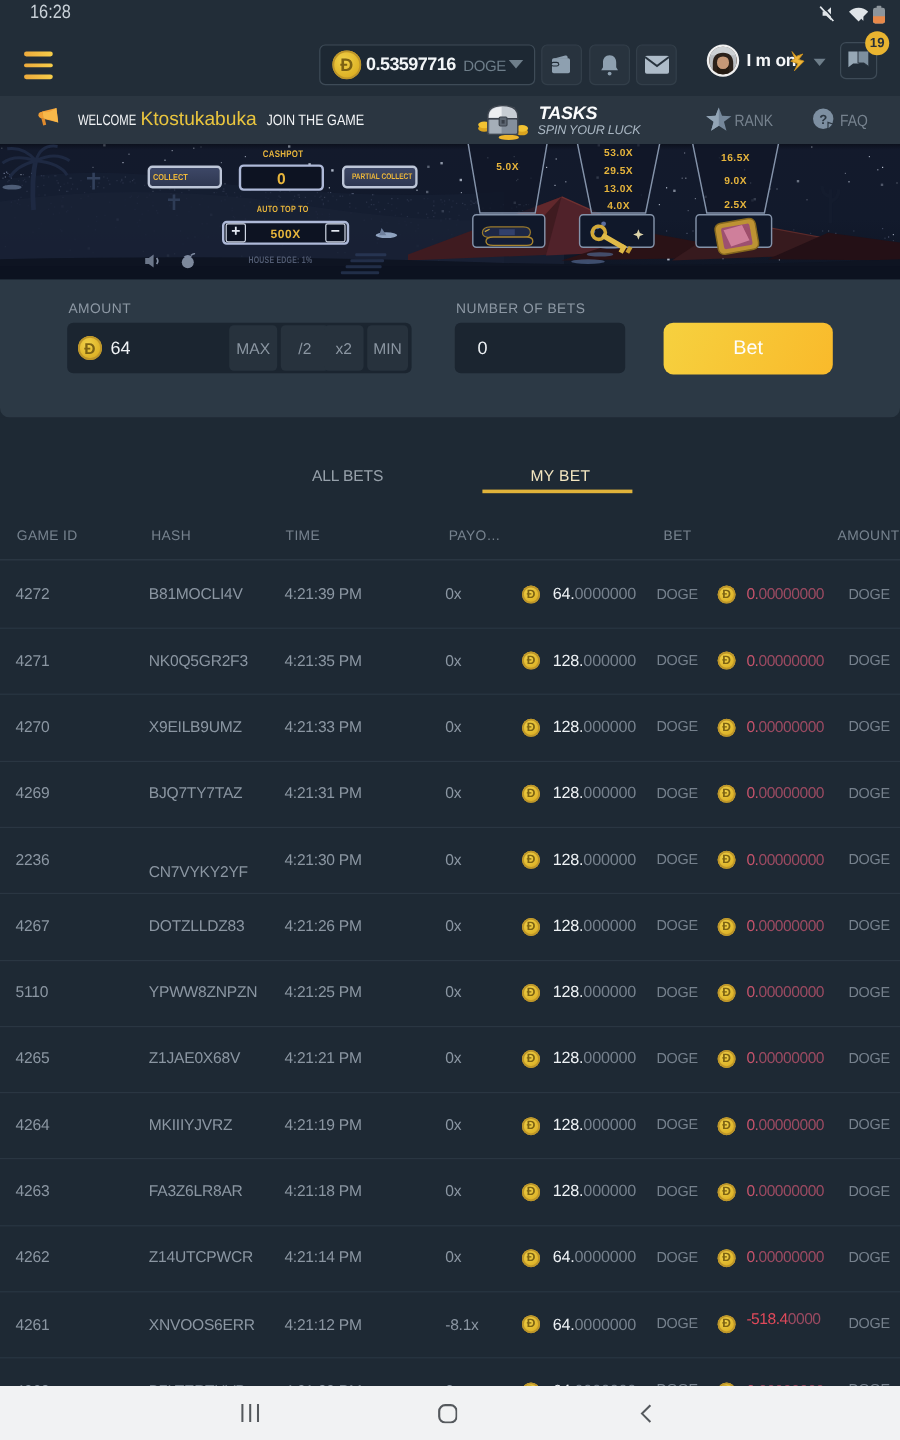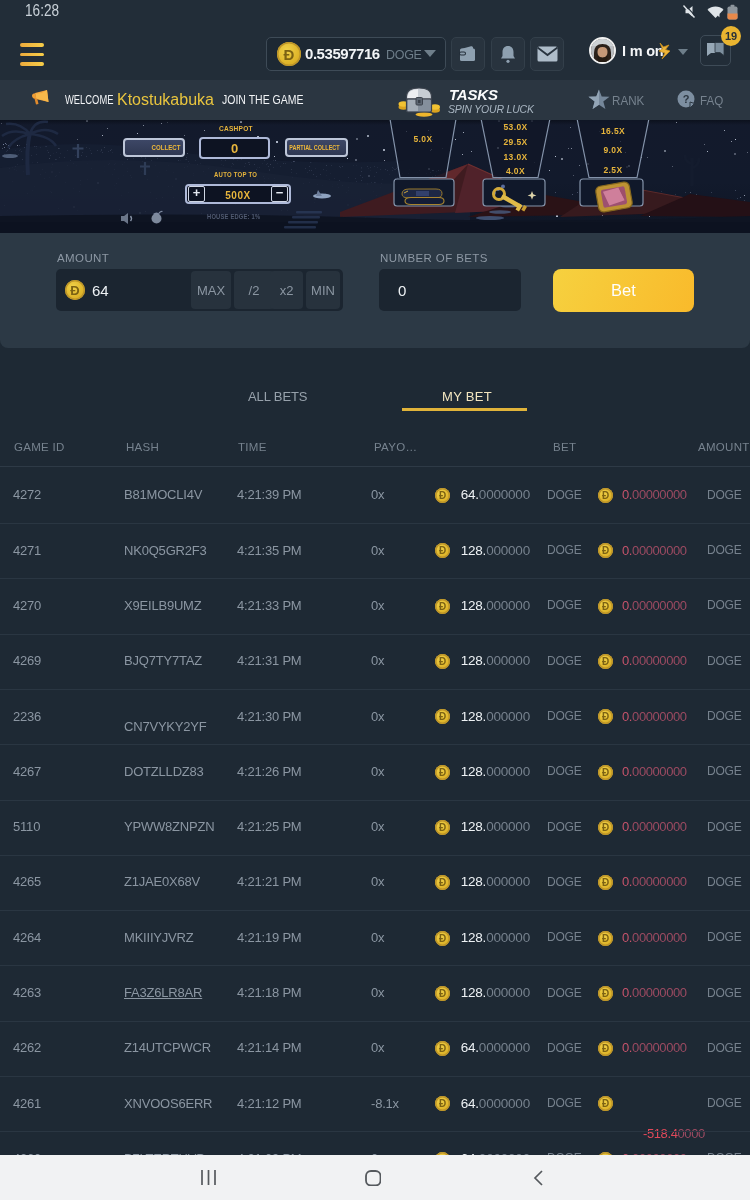--- a/index.html
+++ b/index.html
@@ -28,34 +28,34 @@
 
 #welbar { top:80px; left:0; width:750px; height:40px; background:#2b3641; }
 #tasks1 { left:449px; top:85.5px; color:#fbfcfd; font-size:15px; font-weight:bold; font-style:italic; letter-spacing:-0.2px; }
 #tasks2 { left:448px; top:102.5px; color:#a9b6c2; font-size:10.5px; font-style:italic; letter-spacing:-0.2px; }
 #ranktxt { left:612px; top:92.5px; color:#76828e; font-size:13.5px; transform:scaleX(0.86); transform-origin:left center; }
 #faqtxt { left:700px; top:92.5px; color:#76828e; font-size:13.5px; transform:scaleX(0.86); transform-origin:left center; }
 
 
 #game { top:120px; left:0; width:750px; height:113px; background:linear-gradient(180deg,#131a2c 0%,#121a2c 55%,#0e1524 100%); overflow:hidden; }
 .px { font-weight:bold; letter-spacing:0.5px; color:#e7b53c; }
-.gbtn { background:linear-gradient(180deg,#3d4766,#2f3852); border:2px solid #bdc6d8; border-radius:4px; color:#f0b93a; display:flex; align-items:center; justify-content:flex-end; font-weight:bold; }
+.gbtn { background:linear-gradient(180deg,#3d4766,#2f3852); border:2px solid #bdc6d8; border-radius:4px; color:#f0b93a; display:flex; align-items:center; justify-content:flex-start; font-weight:bold; }
 .trapv { position:absolute; width:100%; text-align:center; color:#e7b53c; font-weight:bold; font-size:8.5px; letter-spacing:0.4px; }
 
 
 #betpanel { top:233px; left:0; width:750px; height:115px; background:#2c3945; border-radius:0 0 8px 8px; }
 .lbl { color:#8d98a4; font-size:11.5px; letter-spacing:0.4px; }
 #amtbox { left:56px; top:269px; width:287px; height:42px; background:#1b2530; border-radius:5px; }
 .sbtn { top:271px; width:40px; height:38px; background:#27323d; border-radius:4px; color:#8b96a2; font-size:13px; display:flex; align-items:center; justify-content:center; }
 #numbox { left:379px; top:269px; width:142px; height:42px; background:#1b2530; border-radius:5px; color:#eef2f5; font-size:15px; }
 #betbtn { left:553px; top:269px; width:141px; height:43px; border-radius:8px; background:linear-gradient(115deg,#f6d13f,#f9ba2b); color:#fdfdfd; font-size:16.5px; display:flex; align-items:center; justify-content:center; }
 
 
 #tablewrap { top:348px; left:0; width:750px; height:852px; background:#1e2934; }
-#tab1 { left:248px; top:389px; color:#97a1ab; font-size:13px; letter-spacing:-0.1px; }
+#tab1 { left:260px; top:389px; color:#97a1ab; font-size:13px; letter-spacing:-0.1px; }
 #tab2 { left:442px; top:389px; color:#f3e6c0; font-size:13px; letter-spacing:0.3px; }
 #tabline { left:402px; top:408px; width:125px; height:3px; background:#e0b33a; }
 .th { top:441px; color:#76828e; font-size:11.5px; letter-spacing:0.3px; }
 #hdrline { left:0; top:466px; width:750px; height:1px; background:#2e3a46; }
 .c-id { position:absolute; left:13px; color:#8b96a2; font-size:13px; letter-spacing:-0.2px; }
 .c-hash { position:absolute; left:124px; color:#8b96a2; font-size:13px; letter-spacing:-0.2px; }
 .c-time { position:absolute; left:237px; color:#8b96a2; font-size:13px; letter-spacing:-0.2px; }
 .c-pay { position:absolute; left:371px; color:#8b96a2; font-size:13px; letter-spacing:-0.2px; }
 .c-bcoin { position:absolute; left:435px; width:15px; height:15px; font-size:10px; }
 .c-bet { position:absolute; left:458px; width:72px; text-align:right; color:#eef2f5; font-size:13.5px; letter-spacing:-0.2px; }
@@ -1016,21 +1016,21 @@
       <div class="c-hash" style="top:929.7px;">MKIIIYJVRZ</div>
       <div class="c-time" style="top:929.7px;">4:21:19 PM</div>
       <div class="c-pay" style="top:929.7px;">0x</div>
       <div class="c-bcoin coin" style="top:930.5px;">Đ</div>
       <div class="c-bet" style="top:929.7px;">128.<span class="dim">000000</span></div>
       <div class="c-bdoge" style="top:930.2px;">DOGE</div>
       <div class="c-pcoin coin" style="top:930.5px;">Đ</div>
       <div class="c-prof" style="top:929.7px;">0.<span class="dim">00000000</span></div>
       <div class="c-pdoge" style="top:930.2px;">DOGE</div>
       <div class="c-id" style="top:985px;">4263</div>
-      <div class="c-hash" style="top:985px;text-decoration:underline;">FA3Z6LR8AR</div>
+      <div class="c-hash" style="top:985px;">FA3Z6LR8AR</div>
       <div class="c-time" style="top:985px;">4:21:18 PM</div>
       <div class="c-pay" style="top:985px;">0x</div>
       <div class="c-bcoin coin" style="top:985.8px;">Đ</div>
       <div class="c-bet" style="top:985px;">128.<span class="dim">000000</span></div>
       <div class="c-bdoge" style="top:985.5px;">DOGE</div>
       <div class="c-pcoin coin" style="top:985.8px;">Đ</div>
       <div class="c-prof" style="top:985px;">0.<span class="dim">00000000</span></div>
       <div class="c-pdoge" style="top:985.5px;">DOGE</div>
       <div class="c-id" style="top:1040.3px;">4262</div>
       <div class="c-hash" style="top:1040.3px;">Z14UTCPWCR</div>
@@ -1043,21 +1043,21 @@
       <div class="c-prof" style="top:1040.3px;">0.<span class="dim">00000000</span></div>
       <div class="c-pdoge" style="top:1040.8px;">DOGE</div>
       <div class="c-id" style="top:1095.6px;">4261</div>
       <div class="c-hash" style="top:1095.6px;">XNVOOS6ERR</div>
       <div class="c-time" style="top:1095.6px;">4:21:12 PM</div>
       <div class="c-pay" style="top:1095.6px;">-8.1x</div>
       <div class="c-bcoin coin" style="top:1096.3999999999999px;">Đ</div>
       <div class="c-bet" style="top:1095.6px;">64.<span class="dim">0000000</span></div>
       <div class="c-bdoge" style="top:1096.1px;">DOGE</div>
       <div class="c-pcoin coin" style="top:1096.3999999999999px;">Đ</div>
-      <div class="c-prof" style="top:1126px;color:#e0495a;margin-left:21px;">-518.4<span class="dim">0000</span></div>
+      <div class="c-prof" style="top:1091px;color:#e0495a;">-518.4<span class="dim">0000</span></div>
       <div class="c-pdoge" style="top:1096.1px;">DOGE</div>
       <div class="c-id" style="top:1150.8999999999999px;">4260</div>
       <div class="c-hash" style="top:1150.8999999999999px;">B7LTERTHVP</div>
       <div class="c-time" style="top:1150.8999999999999px;">4:21:09 PM</div>
       <div class="c-pay" style="top:1150.8999999999999px;">0x</div>
       <div class="c-bcoin coin" style="top:1151.6999999999998px;">Đ</div>
       <div class="c-bet" style="top:1150.8999999999999px;">64.<span class="dim">0000000</span></div>
       <div class="c-bdoge" style="top:1151.3999999999999px;">DOGE</div>
       <div class="c-pcoin coin" style="top:1151.6999999999998px;">Đ</div>
       <div class="c-prof" style="top:1150.8999999999999px;">0.<span class="dim">00000000</span></div>

